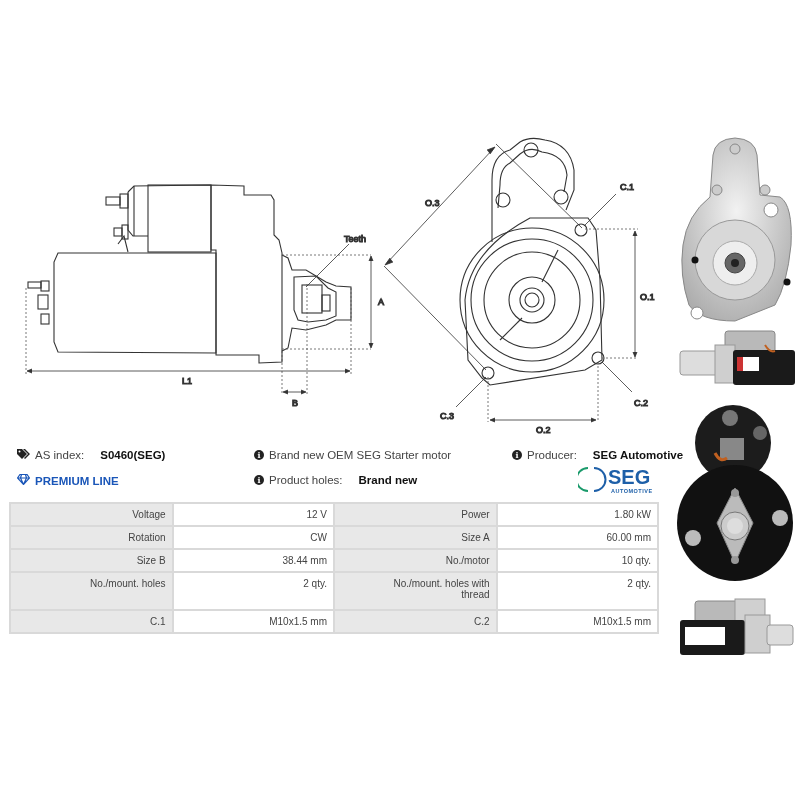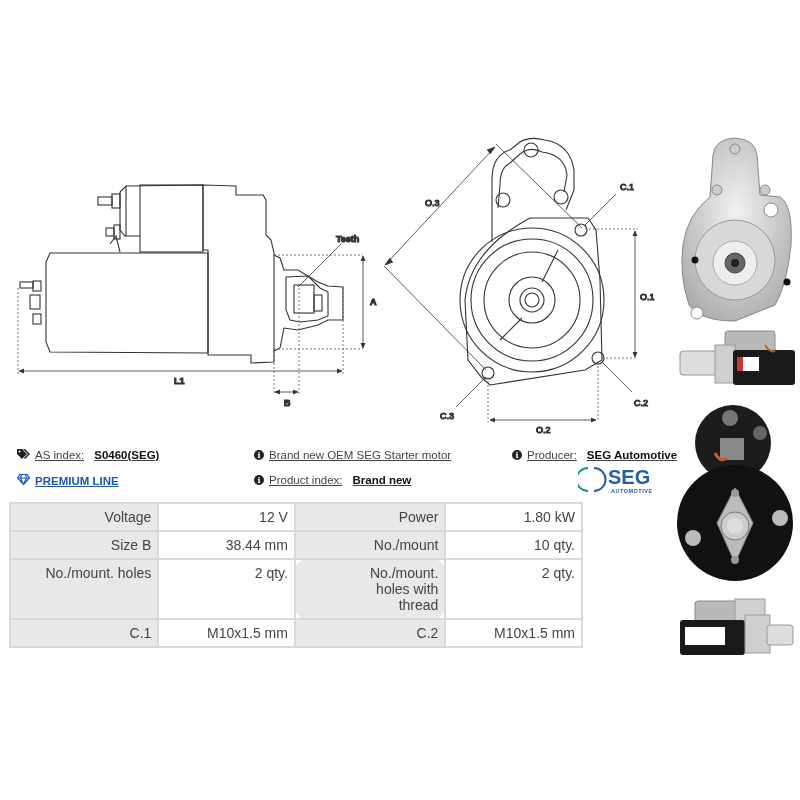--- a/index.html
+++ b/index.html
@@ -1,42 +1,42 @@
 <!DOCTYPE html>
 <html><head>
   <meta charset="utf-8">
   <style>
     * { box-sizing: border-box; margin: 0; padding: 0; }
     html, body { width: 800px; height: 800px; background: #ffffff; overflow: hidden; }
     body { font-family: "Liberation Sans", "DejaVu Sans", sans-serif; color: #333; position: relative; }
 
     .drawing { position: absolute; }
-    #side-view { left: 8px; top: 170px; width: 370px; height: 240px; font-weight: bold; }
+    #side-view { left: 16px; top: 170px; width: 370px; height: 240px; }
     #front-view { left: 370px; top: 130px; width: 300px; height: 310px; }
     svg text { font-family: "Liberation Sans", sans-serif; fill: #555; font-size: 9px; }
 
     .photo { position: absolute; }
     #photo-front { left: 675px; top: 135px; width: 122px; height: 190px; }
     #photo-side-1 { left: 675px; top: 325px; width: 122px; height: 65px; }
     #photo-rear { left: 675px; top: 398px; width: 122px; height: 190px; }
     #photo-side-2 { left: 675px; top: 595px; width: 122px; height: 65px; }
 
-    .info-row { position: absolute; font-size: 11.5px; color: #444; display: flex; align-items: center; white-space: nowrap; text-decoration: underline; }
-    .info-row b { color: #111; font-weight: bold; margin-left: 10px; }
+    .info-row { position: absolute; font-size: 11.5px; color: #444; display: flex; align-items: center; white-space: nowrap; }
+    .info-row b { color: #111; font-weight: bold; margin-left: 16px; }
     .ic { display: inline-block; margin-right: 5px; }
     .info-ic { width: 10px; height: 10px; border-radius: 50%; background: #222; color: #fff; font-size: 8px; font-weight: bold; line-height: 10px; text-align: center; font-family: "DejaVu Serif", serif; }
     #as-index { left: 17px; top: 449px; }
     #premium { left: 17px; top: 474px; color: #1a56b8; font-weight: bold; }
     #desc { left: 254px; top: 449px; }
     #ptype { left: 254px; top: 474px; }
     #producer { left: 512px; top: 449px; }
 
     #seg-logo { position: absolute; left: 578px; top: 465px; width: 86px; height: 30px; }
 
-    table.specs { position: absolute; left: 9px; top: 502px; width: 574px; border-collapse: collapse; font-size: 14px; }
+    table.specs { position: absolute; left: 9px; top: 502px; width: 650px; border-collapse: collapse; font-size: 10px; }
     table.specs td { border: 2px solid #d9d9d9; padding: 5px 6px; height: 23px; vertical-align: top; text-align: right; color: #444; }
     table.specs td.lbl { background: #e8e8e8; }
     table.specs td.val { background: #ffffff; }
     table.specs td.c1 { width: 163px; }
     table.specs td.c2 { width: 162px; }
     table.specs td.c3 { width: 163px; }
     table.specs td.c4 { width: 162px; }
     table.specs tr.tall td { height: 38px; padding-left: 32px; }
   </style>
 </head>
@@ -224,21 +224,21 @@
       </svg>
   </span>
   <span>PREMIUM LINE</span>
 </div>
 <div id="desc" class="info-row">
   <span class="ic info-ic">i</span>
   <span>Brand new OEM SEG Starter motor</span>
 </div>
 <div id="ptype" class="info-row">
   <span class="ic info-ic">i</span>
-  <span>Product index:</span>
+  <span>Product holes:</span>
   <b>Brand new</b>
 </div>
 <div id="producer" class="info-row">
   <span class="ic info-ic">i</span>
   <span>Producer:</span>
   <b>SEG Automotive</b>
 </div>
 
 <div id="seg-logo">
   <svg width="86" height="30" viewBox="0 0 86 30">
@@ -251,29 +251,35 @@
 
 <table class="specs">
   <tbody>
     <tr>
       <td class="lbl c1">Voltage</td>
       <td class="val c2">12 V</td>
       <td class="lbl c3">Power</td>
       <td class="val c4">1.80 kW</td>
     </tr>
     <tr>
+      <td class="lbl">Rotation</td>
+      <td class="val">CW</td>
+      <td class="lbl">Size A</td>
+      <td class="val">60.00 mm</td>
+    </tr>
+    <tr>
       <td class="lbl">Size B</td>
       <td class="val">38.44 mm</td>
-      <td class="lbl">No./mount</td>
+      <td class="lbl">No./motor</td>
       <td class="val">10 qty.</td>
     </tr>
     <tr class="tall">
       <td class="lbl">No./mount. holes</td>
       <td class="val">2 qty.</td>
-      <td class="lbl" style="padding-left:40px;border-radius:12px;">No./mount. holes with thread</td>
+      <td class="lbl" style="padding-left:40px;">No./mount. holes with thread</td>
       <td class="val">2 qty.</td>
     </tr>
     <tr>
       <td class="lbl">C.1</td>
       <td class="val">M10x1.5 mm</td>
       <td class="lbl">C.2</td>
       <td class="val">M10x1.5 mm</td>
     </tr>
   </tbody>
 </table>

